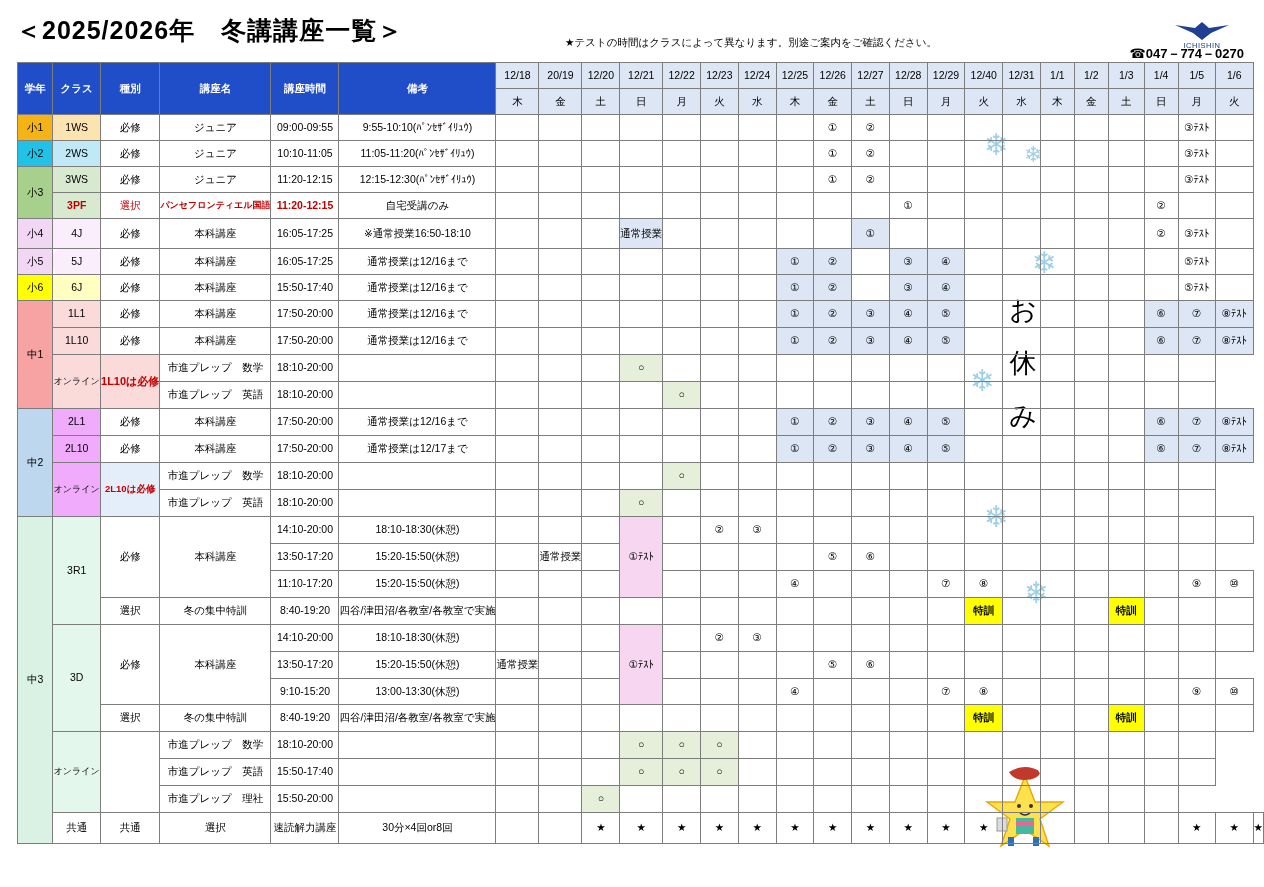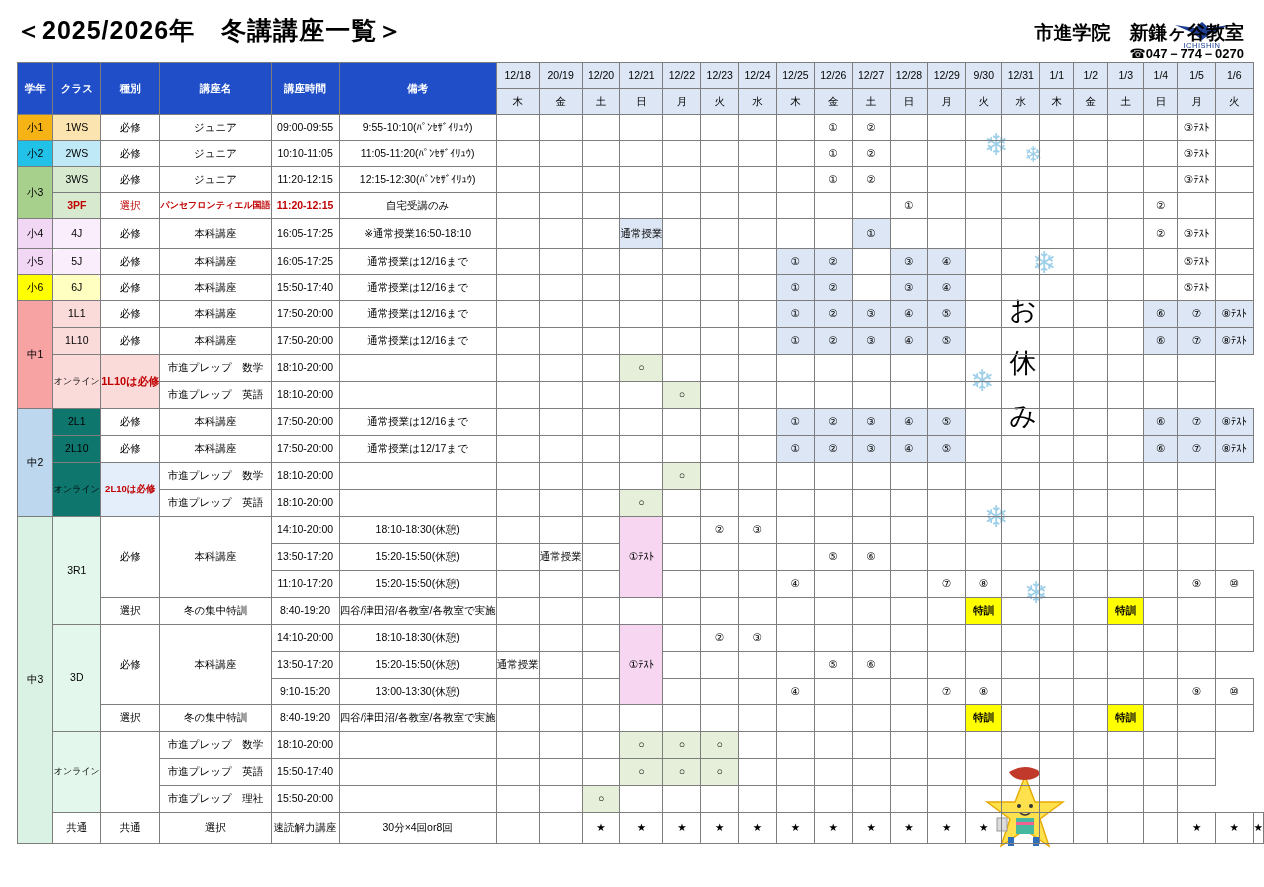--- a/index.html
+++ b/index.html
@@ -27,21 +27,21 @@
 
   
   .g-s1{background:#f5b316;} .g-s2{background:#22c1e8;} .g-s3{background:#a8d08d;}
   .g-s4{background:#f2d7f5;} .g-s5{background:#f2d7f5;} .g-s6{background:#ffff00;}
   .g-j1{background:#f8a3a3;} .g-j2{background:#bdd7ee;} .g-j3{background:#d9f2e4;}
   .g-com{background:#ffffff;}
   .cls-s1{background:#fce4b0;} .cls-s2{background:#bfe9f7;} .cls-s3{background:#d7ead0;}
   .cls-3pf{background:#d7ead0;color:#c00000;font-weight:bold;}
   .cls-s4{background:#fbeefc;} .cls-s5{background:#fbeefc;border-radius:7px;} .cls-s6{background:#ffffc2;border-radius:6px;}
   .cls-j1{background:#fbdada;} .cls-j1on{background:#fbdada;color:#c00000;font-weight:bold;}
-  .cls-j2{background:#0f766e;} .cls-j2on{background:#e3eefa;color:#c00000;font-weight:bold;}
+  .cls-j2{background:#f0abfc;} .cls-j2on{background:#e3eefa;color:#c00000;font-weight:bold;}
   .cls-j3{background:#e4f7ec;}
   .kind{background:#ffffff;}
   .kind-sel{background:#ffffff;}
   .red{color:#c00000;}
   .lec{font-size:10.5px;}
   .lec-pf{color:#c00000;font-weight:bold;}
   .time{font-size:10.5px;}
   .time-pf{color:#c00000;font-weight:bold;}
   .bikou{font-size:8px;}
   .bikou9{font-size:9px;}
@@ -61,28 +61,28 @@
   .snow{position:absolute;color:#9ecfe8;font-size:30px;line-height:1;}
   .character{position:absolute;left:975px;top:762px;width:100px;height:92px;}
 </style>
 </head>
 <body>
 
 <div class="page">
 
   <div class="hdr">
     <div class="title">＜2025/2026年　冬講講座一覧＞</div>
+    <div class="note">★テストの時間はクラスによって異なります。別途ご案内をご確認ください。</div>
     <div class="logo">
       <svg width="62" height="22" viewBox="0 0 62 22">
         <path d="M31 2 L38 8 L58 5 L40 13 L31 20 L22 13 L4 5 L24 8 Z" fill="#1f3f93"></path>
         <circle cx="31" cy="11" r="3.2" fill="#1f3f93"></circle>
       </svg>
       <div class="logotext">ICHISHIN</div>
     </div>
-    <div class="school">市進学院　新鎌ヶ谷教室</div>
     <div class="tel">☎047－774－0270</div>
   </div>
 
   <div class="holiday">
     <div class="snow" style="left:22px;top:12px;">❄</div>
     <div class="snow" style="left:62px;top:26px;font-size:22px;">❄</div>
     <div class="snow" style="left:70px;top:130px;">❄</div>
     <div class="snow" style="left:8px;top:248px;">❄</div>
     <div class="vtext" style="top:174px;">お</div>
     <div class="vtext" style="top:227px;">休</div>
@@ -131,21 +131,21 @@
         <td class="dcell">12/20</td>
         <td class="dcell">12/21</td>
         <td class="dcell">12/22</td>
         <td class="dcell">12/23</td>
         <td class="dcell">12/24</td>
         <td class="dcell">12/25</td>
         <td class="dcell">12/26</td>
         <td class="dcell">12/27</td>
         <td class="dcell">12/28</td>
         <td class="dcell">12/29</td>
-        <td class="dcell">9/30</td>
+        <td class="dcell">12/40</td>
         <td class="dcell">12/31</td>
         <td class="dcell">1/1</td>
         <td class="dcell">1/2</td>
         <td class="dcell">1/3</td>
         <td class="dcell">1/4</td>
         <td class="dcell">1/5</td>
         <td class="dcell">1/6</td>
       </tr>
 
       <tr class="hrow2" style="height:26px">

